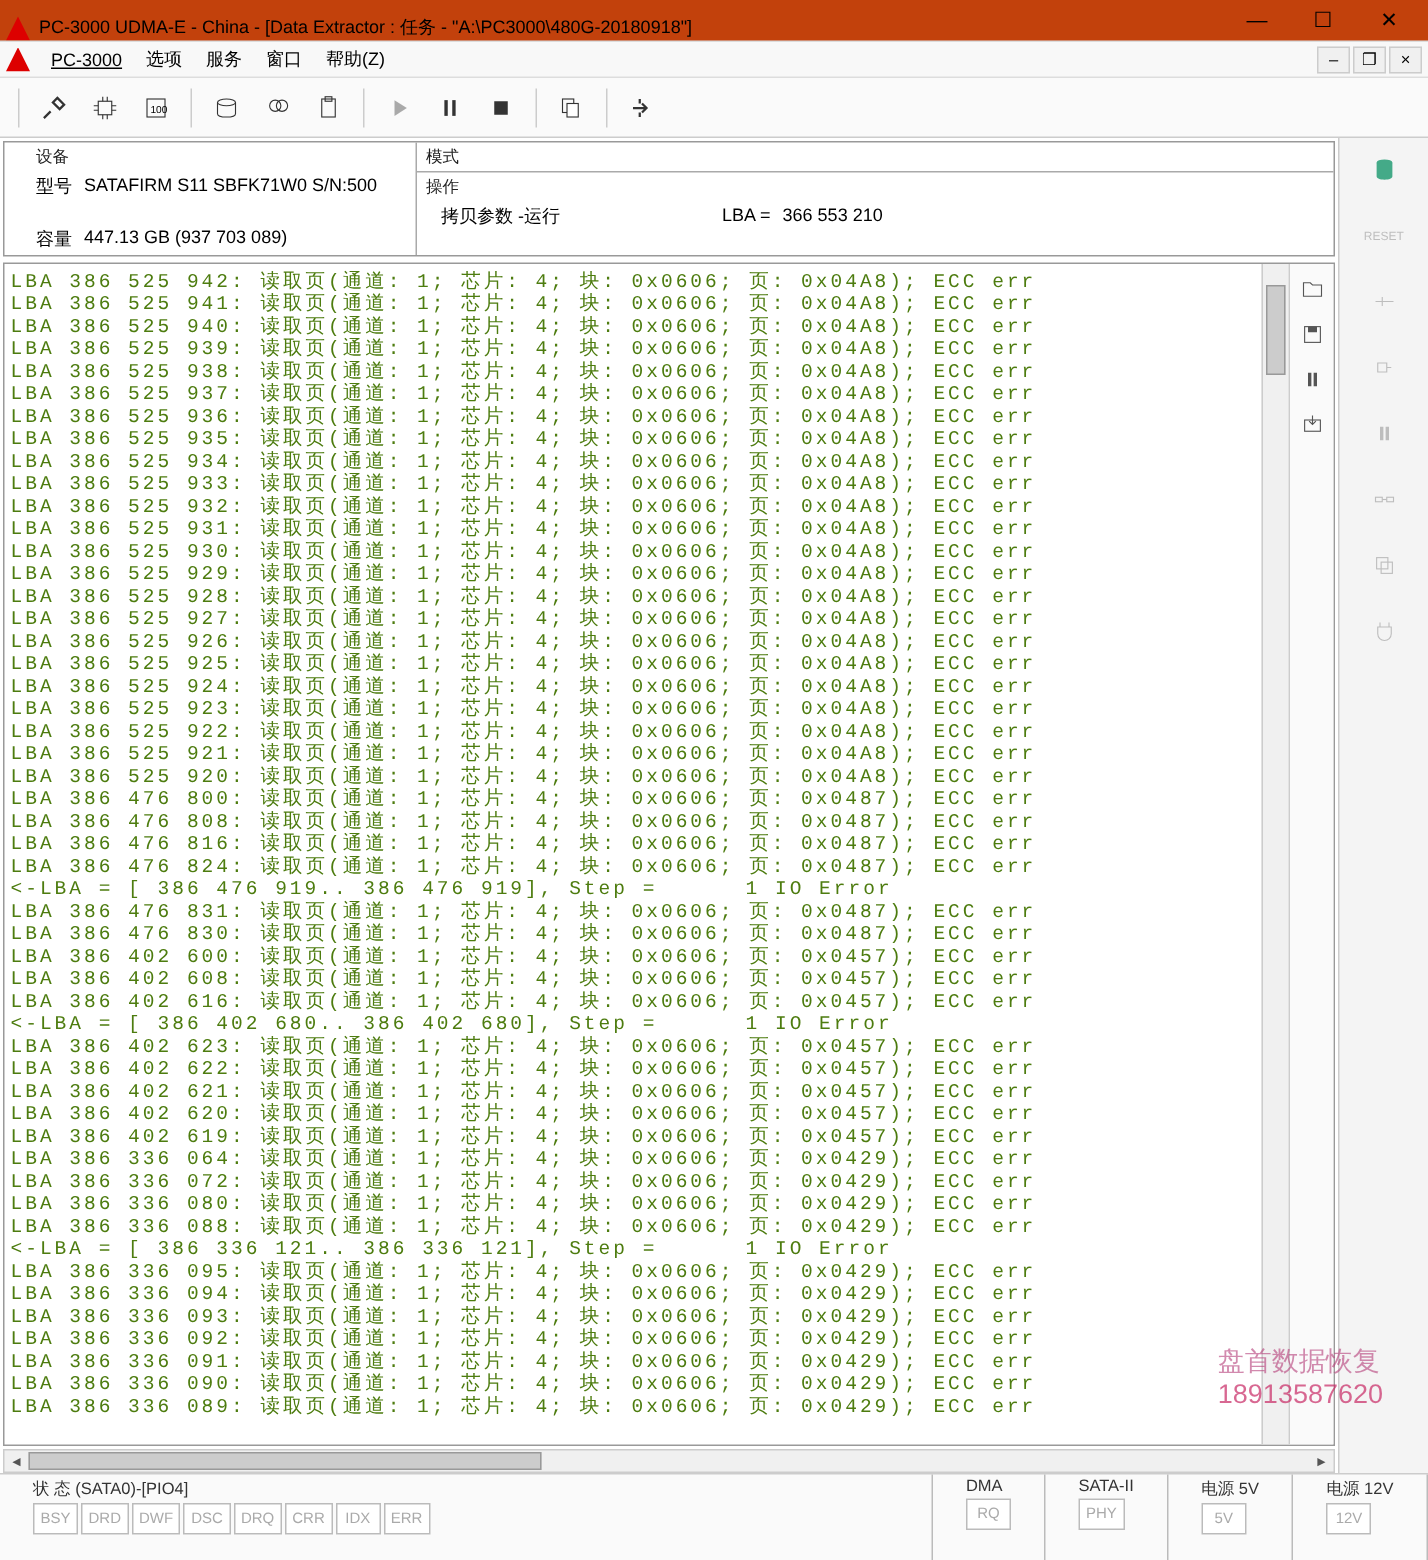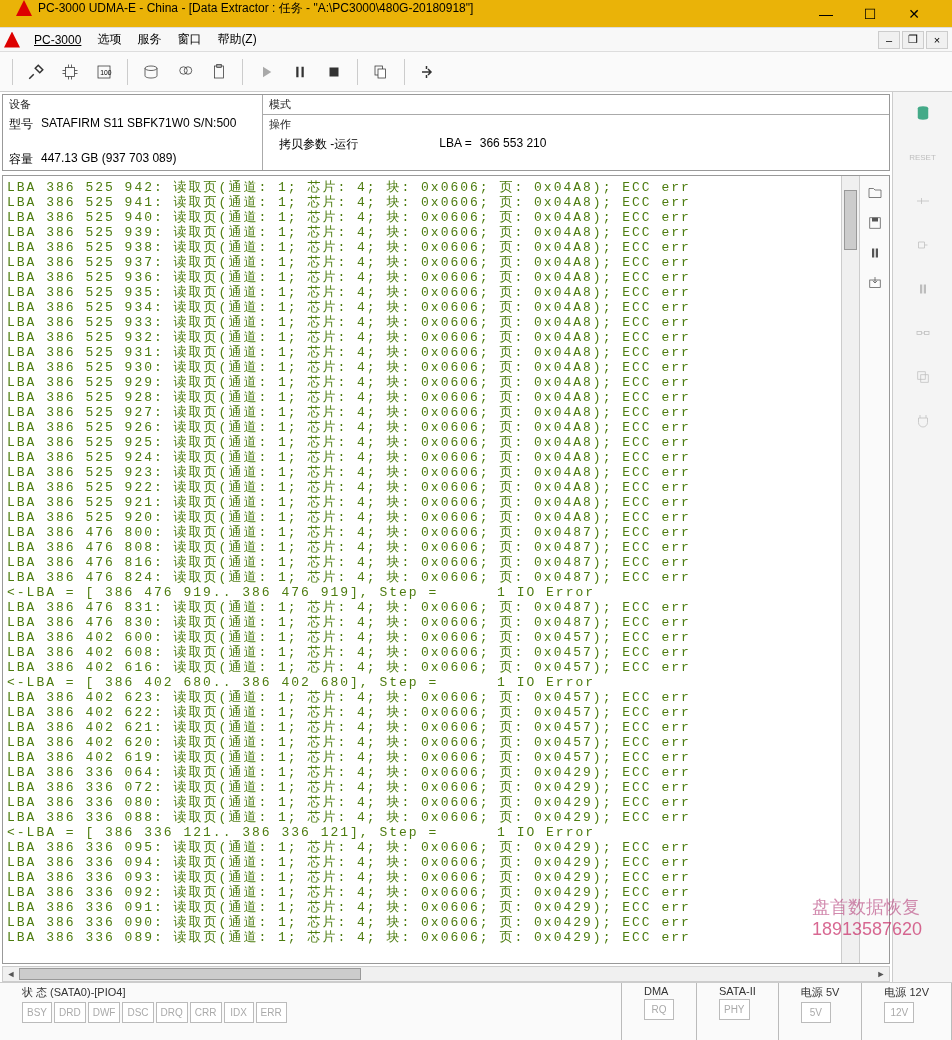--- a/index.html
+++ b/index.html
@@ -1,36 +1,36 @@
 <!DOCTYPE html>
 <html><head>
 <meta charset="utf-8">
 <style>
 * { box-sizing: border-box; margin: 0; padding: 0; }
 body { font-family: "Microsoft YaHei", "Segoe UI", Tahoma, sans-serif; font-size: 12px; background: #fff; color: #000; width: 952px; height: 1040px; overflow: hidden; position: relative; }
-.titlebar { display: flex; align-items: flex-start; height: 28px; background: #eab308; border-bottom: 1px solid #ddd; padding: 0 16px; }
+.titlebar { display: flex; align-items: flex-end; height: 28px; background: #c2410c; border-bottom: 1px solid #ddd; padding: 0 4px; }
 .titlebar .app-icon { width: 16px; height: 16px; background: #d00; margin-right: 6px; clip-path: polygon(50% 0,100% 100%,0 100%); }
 .titlebar .title { flex: 1; font-size: 12px; }
 .titlebar .winbtns { display: flex; gap: 0; }
 .titlebar .winbtn { width: 44px; height: 28px; display: flex; align-items: center; justify-content: center; font-size: 14px; }
 .titlebar .winbtn.close { color: #000; }
 .menubar { display: flex; align-items: center; height: 24px; padding: 0 4px; border-bottom: 1px solid #ddd; background: #f8f8f8; }
 .menubar .app-icon2 { width: 16px; height: 16px; background: #d00; margin-right: 6px; clip-path: polygon(50% 0,100% 100%,0 100%); }
 .menubar .mitem { padding: 0 8px; cursor: default; }
 .menubar .mitem u { text-decoration: underline; }
 .menubar .spacer { flex: 1; }
 .menubar .mdibtn { width: 22px; height: 18px; border: 1px solid #ccc; margin-left: 2px; display: flex; align-items: center; justify-content: center; font-size: 11px; background: #f0f0f0; }
 .toolbar { display: flex; align-items: center; height: 40px; padding: 4px 6px; border-bottom: 1px solid #ccc; background: #fafafa; gap: 0; }
 .toolbar .tbtn { width: 30px; height: 30px; display: flex; align-items: center; justify-content: center; margin: 0 2px; border: 1px solid transparent; }
 .toolbar .sep { width: 1px; height: 26px; background: #ccc; margin: 0 6px; }
 .main-row { display: flex; height: calc(100% - 28px - 24px - 40px - 58px); }
 .left-col { flex: 1; display: flex; flex-direction: column; overflow: hidden; }
 .right-col { width: 60px; background: #f4f4f4; border-left: 1px solid #ccc; display: flex; flex-direction: column; align-items: center; padding-top: 8px; gap: 18px; }
 .right-col .rbtn { width: 26px; height: 26px; display: flex; align-items: center; justify-content: center; }
-.infobox { display: flex; border: 1px solid #999; margin: 2px; }
+.infobox { display: flex; border: 1px solid #999; margin: 2px; padding-left: 15px; }
 .infobox .panel { border-right: 1px solid #aaa; padding: 2px 6px; }
 .infobox .panel:last-child { border-right: none; flex: 1; }
 .infobox .lab { font-size: 11px; color: #222; }
 .infobox .row { display: flex; gap: 8px; }
 .infobox hr { border: none; border-top: 1px solid #aaa; margin: 2px -6px; }
 .log-wrap { flex: 1; display: flex; border: 1px solid #999; margin: 2px; overflow: hidden; }
 .log { flex: 1; overflow: hidden; font-family: "Courier New", monospace; font-size: 13px; color: #4d7c0f; line-height: 15px; padding: 4px; white-space: pre; letter-spacing: 2px; }
 .log .line { white-space: pre; overflow: hidden; text-overflow: clip; }
 .log-scroll { width: 18px; background: #f0f0f0; border-left: 1px solid #ccc; display: flex; flex-direction: column; }
 .log-scroll .thumb { background: #ccc; border: 1px solid #999; height: 60px; margin: 14px 2px 0 2px; }
@@ -166,21 +166,21 @@
           <span>容量</span>
           <span>447.13 GB (937 703 089)</span>
         </div>
       </div>
       <div class="panel">
         <div class="lab">模式</div>
         <hr>
         <div class="lab">操作</div>
         <div class="row" style="margin:4px 0 0 10px">
           <span>拷贝参数 -运行</span>
-          <span style="margin-left:73px">LBA =</span>
+          <span style="margin-left:100px">LBA =</span>
           <span>366 553 210</span>
         </div>
       </div>
     </div>
 
     <div class="log-wrap">
       <div class="log" id="log"><div class="line">LBA 386 525 942: 读取页(通道: 1; 芯片: 4; 块: 0x0606; 页: 0x04A8); ECC err</div><div class="line">LBA 386 525 941: 读取页(通道: 1; 芯片: 4; 块: 0x0606; 页: 0x04A8); ECC err</div><div class="line">LBA 386 525 940: 读取页(通道: 1; 芯片: 4; 块: 0x0606; 页: 0x04A8); ECC err</div><div class="line">LBA 386 525 939: 读取页(通道: 1; 芯片: 4; 块: 0x0606; 页: 0x04A8); ECC err</div><div class="line">LBA 386 525 938: 读取页(通道: 1; 芯片: 4; 块: 0x0606; 页: 0x04A8); ECC err</div><div class="line">LBA 386 525 937: 读取页(通道: 1; 芯片: 4; 块: 0x0606; 页: 0x04A8); ECC err</div><div class="line">LBA 386 525 936: 读取页(通道: 1; 芯片: 4; 块: 0x0606; 页: 0x04A8); ECC err</div><div class="line">LBA 386 525 935: 读取页(通道: 1; 芯片: 4; 块: 0x0606; 页: 0x04A8); ECC err</div><div class="line">LBA 386 525 934: 读取页(通道: 1; 芯片: 4; 块: 0x0606; 页: 0x04A8); ECC err</div><div class="line">LBA 386 525 933: 读取页(通道: 1; 芯片: 4; 块: 0x0606; 页: 0x04A8); ECC err</div><div class="line">LBA 386 525 932: 读取页(通道: 1; 芯片: 4; 块: 0x0606; 页: 0x04A8); ECC err</div><div class="line">LBA 386 525 931: 读取页(通道: 1; 芯片: 4; 块: 0x0606; 页: 0x04A8); ECC err</div><div class="line">LBA 386 525 930: 读取页(通道: 1; 芯片: 4; 块: 0x0606; 页: 0x04A8); ECC err</div><div class="line">LBA 386 525 929: 读取页(通道: 1; 芯片: 4; 块: 0x0606; 页: 0x04A8); ECC err</div><div class="line">LBA 386 525 928: 读取页(通道: 1; 芯片: 4; 块: 0x0606; 页: 0x04A8); ECC err</div><div class="line">LBA 386 525 927: 读取页(通道: 1; 芯片: 4; 块: 0x0606; 页: 0x04A8); ECC err</div><div class="line">LBA 386 525 926: 读取页(通道: 1; 芯片: 4; 块: 0x0606; 页: 0x04A8); ECC err</div><div class="line">LBA 386 525 925: 读取页(通道: 1; 芯片: 4; 块: 0x0606; 页: 0x04A8); ECC err</div><div class="line">LBA 386 525 924: 读取页(通道: 1; 芯片: 4; 块: 0x0606; 页: 0x04A8); ECC err</div><div class="line">LBA 386 525 923: 读取页(通道: 1; 芯片: 4; 块: 0x0606; 页: 0x04A8); ECC err</div><div class="line">LBA 386 525 922: 读取页(通道: 1; 芯片: 4; 块: 0x0606; 页: 0x04A8); ECC err</div><div class="line">LBA 386 525 921: 读取页(通道: 1; 芯片: 4; 块: 0x0606; 页: 0x04A8); ECC err</div><div class="line">LBA 386 525 920: 读取页(通道: 1; 芯片: 4; 块: 0x0606; 页: 0x04A8); ECC err</div><div class="line">LBA 386 476 800: 读取页(通道: 1; 芯片: 4; 块: 0x0606; 页: 0x0487); ECC err</div><div class="line">LBA 386 476 808: 读取页(通道: 1; 芯片: 4; 块: 0x0606; 页: 0x0487); ECC err</div><div class="line">LBA 386 476 816: 读取页(通道: 1; 芯片: 4; 块: 0x0606; 页: 0x0487); ECC err</div><div class="line">LBA 386 476 824: 读取页(通道: 1; 芯片: 4; 块: 0x0606; 页: 0x0487); ECC err</div><div class="line">&lt;-LBA = [ 386 476 919.. 386 476 919], Step =      1 IO Error</div><div class="line">LBA 386 476 831: 读取页(通道: 1; 芯片: 4; 块: 0x0606; 页: 0x0487); ECC err</div><div class="line">LBA 386 476 830: 读取页(通道: 1; 芯片: 4; 块: 0x0606; 页: 0x0487); ECC err</div><div class="line">LBA 386 402 600: 读取页(通道: 1; 芯片: 4; 块: 0x0606; 页: 0x0457); ECC err</div><div class="line">LBA 386 402 608: 读取页(通道: 1; 芯片: 4; 块: 0x0606; 页: 0x0457); ECC err</div><div class="line">LBA 386 402 616: 读取页(通道: 1; 芯片: 4; 块: 0x0606; 页: 0x0457); ECC err</div><div class="line">&lt;-LBA = [ 386 402 680.. 386 402 680], Step =      1 IO Error</div><div class="line">LBA 386 402 623: 读取页(通道: 1; 芯片: 4; 块: 0x0606; 页: 0x0457); ECC err</div><div class="line">LBA 386 402 622: 读取页(通道: 1; 芯片: 4; 块: 0x0606; 页: 0x0457); ECC err</div><div class="line">LBA 386 402 621: 读取页(通道: 1; 芯片: 4; 块: 0x0606; 页: 0x0457); ECC err</div><div class="line">LBA 386 402 620: 读取页(通道: 1; 芯片: 4; 块: 0x0606; 页: 0x0457); ECC err</div><div class="line">LBA 386 402 619: 读取页(通道: 1; 芯片: 4; 块: 0x0606; 页: 0x0457); ECC err</div><div class="line">LBA 386 336 064: 读取页(通道: 1; 芯片: 4; 块: 0x0606; 页: 0x0429); ECC err</div><div class="line">LBA 386 336 072: 读取页(通道: 1; 芯片: 4; 块: 0x0606; 页: 0x0429); ECC err</div><div class="line">LBA 386 336 080: 读取页(通道: 1; 芯片: 4; 块: 0x0606; 页: 0x0429); ECC err</div><div class="line">LBA 386 336 088: 读取页(通道: 1; 芯片: 4; 块: 0x0606; 页: 0x0429); ECC err</div><div class="line">&lt;-LBA = [ 386 336 121.. 386 336 121], Step =      1 IO Error</div><div class="line">LBA 386 336 095: 读取页(通道: 1; 芯片: 4; 块: 0x0606; 页: 0x0429); ECC err</div><div class="line">LBA 386 336 094: 读取页(通道: 1; 芯片: 4; 块: 0x0606; 页: 0x0429); ECC err</div><div class="line">LBA 386 336 093: 读取页(通道: 1; 芯片: 4; 块: 0x0606; 页: 0x0429); ECC err</div><div class="line">LBA 386 336 092: 读取页(通道: 1; 芯片: 4; 块: 0x0606; 页: 0x0429); ECC err</div><div class="line">LBA 386 336 091: 读取页(通道: 1; 芯片: 4; 块: 0x0606; 页: 0x0429); ECC err</div><div class="line">LBA 386 336 090: 读取页(通道: 1; 芯片: 4; 块: 0x0606; 页: 0x0429); ECC err</div><div class="line">LBA 386 336 089: 读取页(通道: 1; 芯片: 4; 块: 0x0606; 页: 0x0429); ECC err</div></div>
       <div class="log-scroll">
           <div class="thumb"></div>
         </div>

